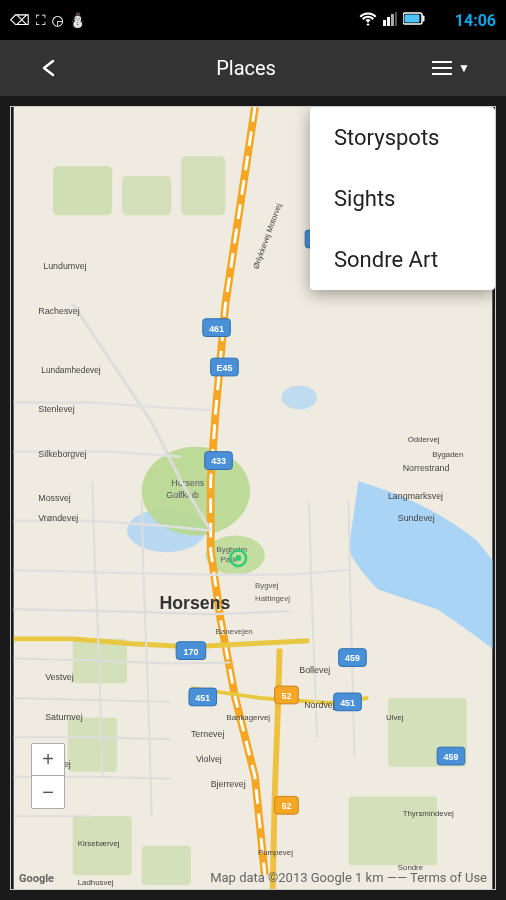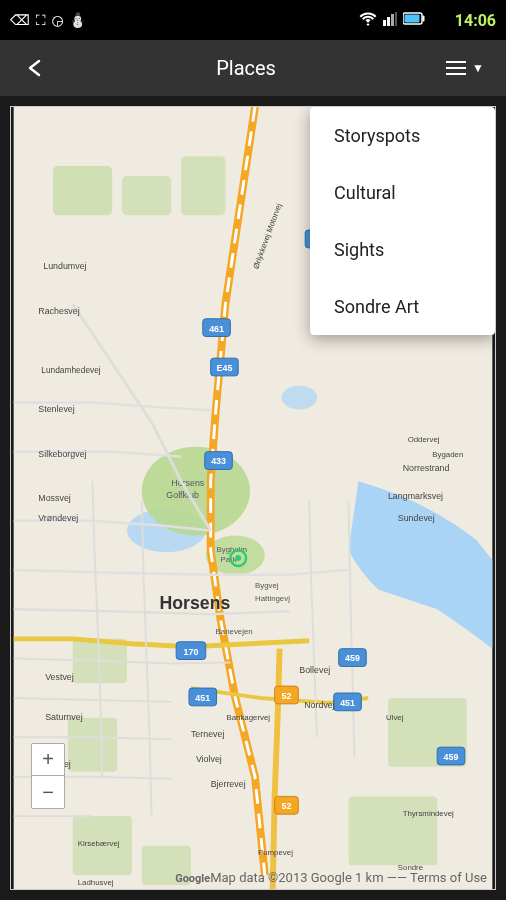--- a/index.html
+++ b/index.html
@@ -32,35 +32,35 @@
     .status-right {
       display: flex;
       align-items: center;
       gap: 6px;
     }
     .status-icon {
       color: #fff;
       font-size: 14px;
     }
     .status-time {
-      color: #bef264;
+      color: #0ea5e9;
       font-size: 16px;
       font-weight: bold;
       margin-left: 24px;
     }
 
     
     .action-bar {
       width: 100%;
       height: 56px;
       background: #333;
       display: flex;
       align-items: center;
       justify-content: space-between;
-      padding: 0 14px;
+      padding: 0 28px;
       position: relative;
       z-index: 10;
     }
     .action-bar-title {
       color: #fff;
       font-size: 20px;
       font-weight: 400;
       flex: 1;
       text-align: center;
     }
@@ -126,21 +126,21 @@
       right: 10px;
       width: 185px;
       background: #fff;
       border-radius: 4px;
       box-shadow: 0 4px 16px rgba(0,0,0,0.35);
       z-index: 100;
       overflow: hidden;
     }
     .dropdown-item {
       padding: 18px 24px;
-      font-size: 18px;
+      font-size: 22px;
       color: #222;
       cursor: pointer;
       border-bottom: none;
       display: block;
       text-align: left;
     }
 
     
     .zoom-controls {
       position: absolute;
@@ -170,21 +170,21 @@
       border-bottom: none;
     }
 
     
     .map-footer {
       position: absolute;
       bottom: 4px;
       left: 0;
       right: 0;
       display: flex;
-      justify-content: flex-end;
+      justify-content: space-between;
       align-items: flex-end;
       padding: 0 8px;
       z-index: 5;
     }
     .google-logo {
       font-size: 11px;
       color: #666;
       font-weight: bold;
     }
     .map-attribution {
@@ -391,21 +391,20 @@
     <text x="216" y="622" font-size="8" fill="#444" font-family="Arial">Bankagervej</text>
 
     <text x="65" y="750" font-size="8" fill="#444" font-family="Arial">Kirsebærvej</text>
     <text x="65" y="790" font-size="8" fill="#444" font-family="Arial">Ladhusvej</text>
 
     <text x="378" y="622" font-size="8" fill="#444" font-family="Arial">Ulvej</text>
   </svg>
 
   <div class="dropdown-menu" style="top:0; right:0;">
     <div class="dropdown-item">Storyspots</div>
-    <div class="dropdown-item">Cultural</div>
     <div class="dropdown-item">Sights</div>
     <div class="dropdown-item">Sondre Art</div>
   </div>
 
   <div class="zoom-controls">
     <button class="zoom-btn">+</button>
     <button class="zoom-btn">−</button>
   </div>
 
   <div class="map-footer">

